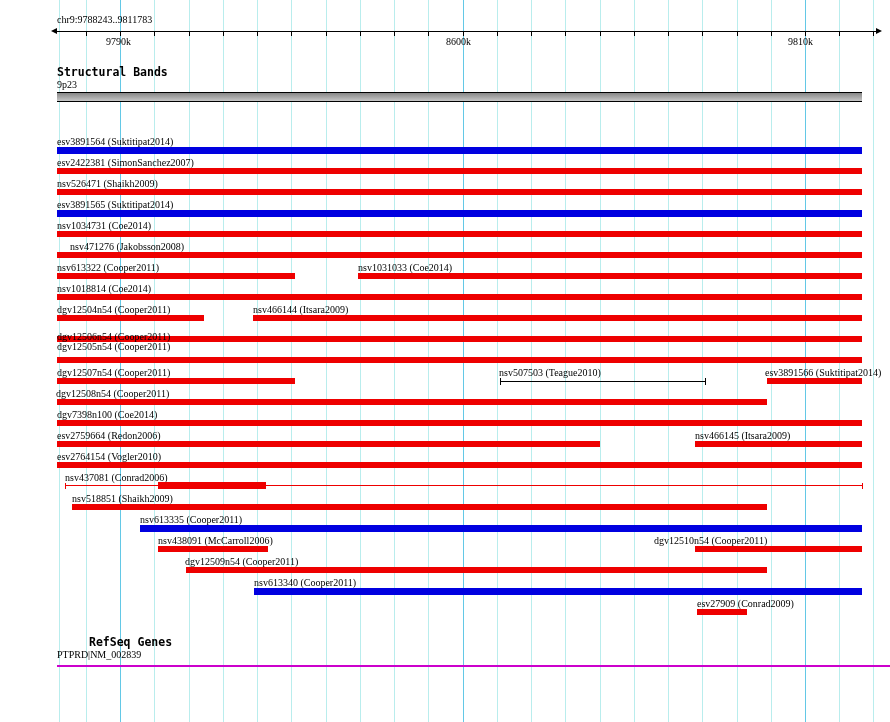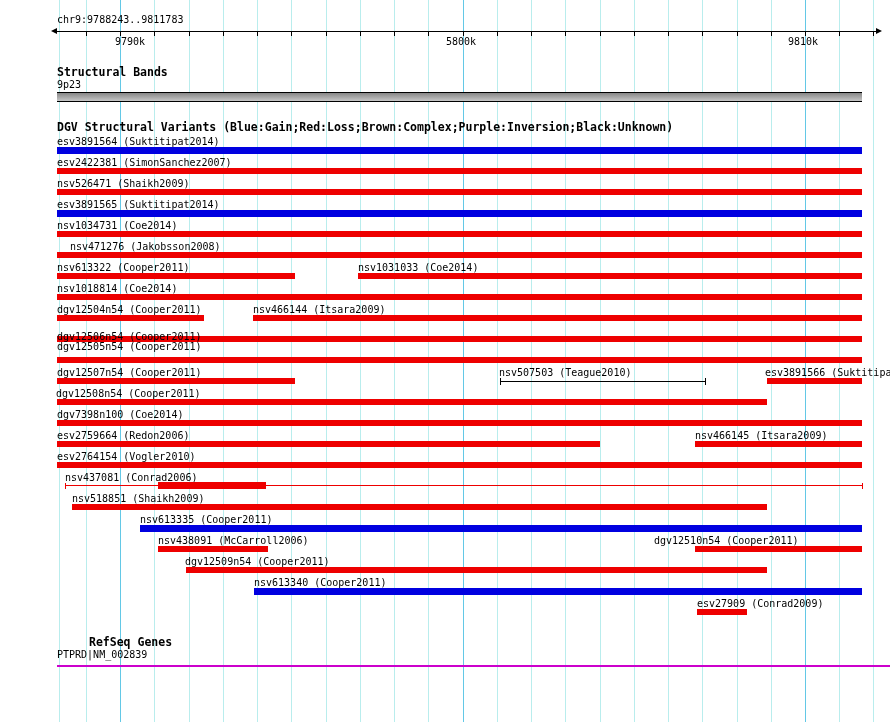--- a/index.html
+++ b/index.html
@@ -1,21 +1,21 @@
 <!DOCTYPE html>
 <html><head>
 <meta charset="utf-8">
 <style>
   html,body{margin:0;padding:0;background:#fff;}
   #app{
     position:relative;width:890px;height:722px;background:#ffffff;overflow:hidden;
     font-family:"DejaVu Sans Mono","Liberation Mono",monospace;color:#000;
   }
   .gridline{position:absolute;top:0;bottom:0;width:1px;}
-  .txt{position:absolute;font-size:10px;line-height:12px;white-space:pre;}
+  .txt{position:absolute;font-size:10px;line-height:12px;white-space:pre;font-family:Liberation Serif, serif;}
   .sect{position:absolute;font-size:11.5px;line-height:13px;font-weight:bold;white-space:pre;}
   .ruler-line{position:absolute;height:1px;background:#000;}
   .ruler-tick{position:absolute;width:1px;height:5px;background:#000;}
   .arrow{position:absolute;width:0;height:0;border-style:solid;}
   .bar{position:absolute;}
   .band{position:absolute;border-top:1px solid #000;border-bottom:1px solid #000;
         background:linear-gradient(to bottom,#878787,#c6c6c6);}
   .geneline{position:absolute;height:2px;}
 </style>
 </head>
@@ -73,30 +73,29 @@
       <div class="ruler-tick" style="top: 31px; left: 565px;"></div>
       <div class="ruler-tick" style="top: 31px; left: 600px;"></div>
       <div class="ruler-tick" style="top: 31px; left: 634px;"></div>
       <div class="ruler-tick" style="top: 31px; left: 668px;"></div>
       <div class="ruler-tick" style="top: 31px; left: 702px;"></div>
       <div class="ruler-tick" style="top: 31px; left: 737px;"></div>
       <div class="ruler-tick" style="top: 31px; left: 771px;"></div>
       <div class="ruler-tick" style="top: 31px; left: 805px;"></div>
       <div class="ruler-tick" style="top: 31px; left: 839px;"></div>
       <div class="ruler-tick" style="top: 31px; left: 873px;"></div>
-      <div class="txt" style="top: 36px; left: 115px;">9790k</div>
-      <div class="txt" style="top: 36px; left: 446px;">5800k</div>
+      <div class="txt" style="top: 36px; left: 106px;">9790k</div>
+      <div class="txt" style="top: 36px; left: 446px;">8600k</div>
       <div class="txt" style="top: 36px; left: 788px;">9810k</div>
     </div>
 
   <div class="sect" style="top:66px;left:57px;">Structural Bands</div>
   <div class="txt" style="top:79px;left:57px;">9p23</div>
   <div id="cytoband-bar" class="band" style="top: 92px; left: 57px; width: 805px; height: 8px;"></div>
 
-  <div class="sect" style="top:121px;left:57px;">DGV Structural Variants (Blue:Gain;Red:Loss;Brown:Complex;Purple:Inversion;Black:Unknown)</div>
   <div id="dgv-rows">
       <div class="txt" style="top: 136px; left: 57px;">esv3891564 (Suktitipat2014)</div>
       <div class="bar" style="top: 147px; left: 57px; width: 805px; height: 7px; background: rgb(0, 0, 224);"></div>
       <div class="txt" style="top: 157px; left: 57px;">esv2422381 (SimonSanchez2007)</div>
       <div class="bar" style="top: 168px; left: 57px; width: 805px; height: 6px; background: rgb(238, 0, 0);"></div>
       <div class="txt" style="top: 178px; left: 57px;">nsv526471 (Shaikh2009)</div>
       <div class="bar" style="top: 189px; left: 57px; width: 805px; height: 6px; background: rgb(238, 0, 0);"></div>
       <div class="txt" style="top: 199px; left: 57px;">esv3891565 (Suktitipat2014)</div>
       <div class="bar" style="top: 210px; left: 57px; width: 805px; height: 7px; background: rgb(0, 0, 224);"></div>
       <div class="txt" style="top: 220px; left: 57px;">nsv1034731 (Coe2014)</div>

